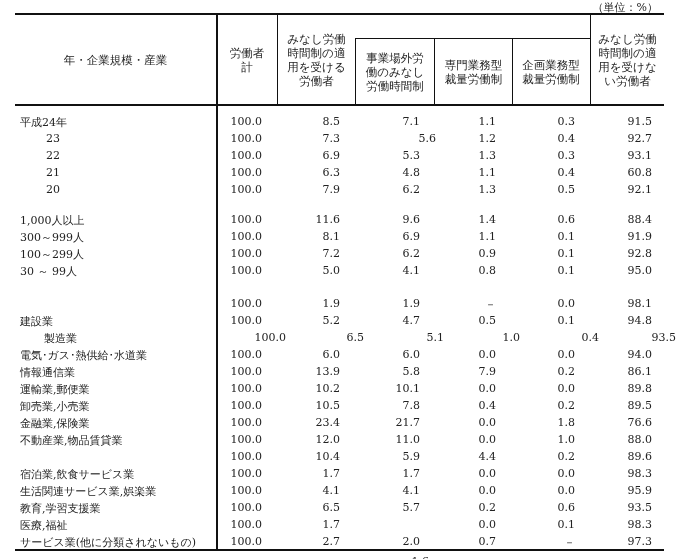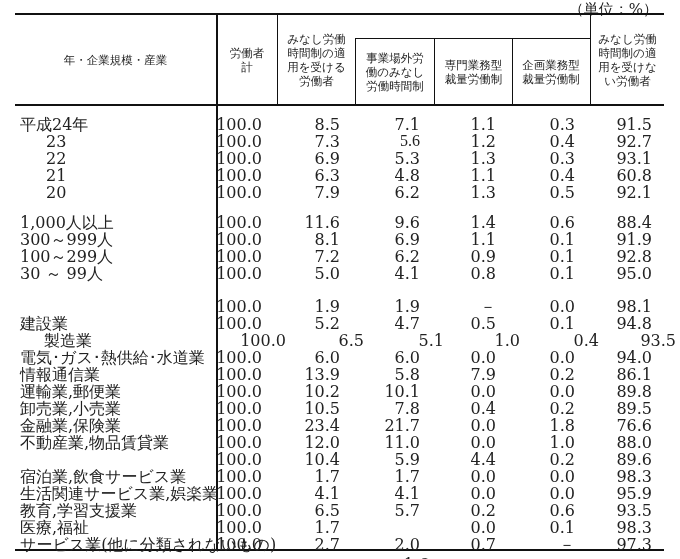--- a/index.html
+++ b/index.html
@@ -1,25 +1,25 @@
 <!DOCTYPE html>
 <html><head>
 <meta charset="utf-8">
 <style>
   html, body { margin:0; padding:0; background:#fff; }
   body { width:680px; height:559px; position:relative; overflow:hidden;
          font-family:"DejaVu Serif","Liberation Serif",serif; color:#222; }
-  .unit { position:absolute; right:22px; top:0px; font-size:15px; }
+  .unit { position:absolute; right:22px; top:0px; font-size:11px; }
   .tbl { position:absolute; left:15px; top:13px; width:649px; height:538px;
          border-top:2px solid #111; border-bottom:2px solid #111; box-sizing:border-box; }
   .vline { position:absolute; background:#111; width:1px; }
   .hline { position:absolute; background:#111; height:1px; }
   .hcell { position:absolute; display:flex; align-items:center; justify-content:center;
            text-align:center; font-size:11.5px; line-height:14px; }
-  .row { position:absolute; left:0; height:17px; width:649px; font-size:16px; }
+  .row { position:absolute; left:0; height:17px; width:649px; font-size:11px; }
   .row .label { position:absolute; left:5px; top:0; white-space:nowrap; }
   .row .num { position:absolute; top:0; text-align:right; white-space:nowrap;
               font-family:"DejaVu Serif","Liberation Serif",serif; }
 </style>
 </head>
 <body>
 
 <div class="unit">（単位：%）</div>
 
 <div class="tbl" id="tbl">
@@ -59,21 +59,21 @@
         <span class="num" style="right: 324px;">8.5</span>
         <span class="num" style="right: 244px;">7.1</span>
         <span class="num" style="right: 168px;">1.1</span>
         <span class="num" style="right: 89px;">0.3</span>
         <span class="num" style="right: 12px;">91.5</span>
       </div>
       <div class="row" style="top: 117px;">
         <span class="label" style="left: 31px;">23</span>
         <span class="num" style="right: 402px;">100.0</span>
         <span class="num" style="right: 324px;">7.3</span>
-        <span class="num" style="right: 244px; font-family: Liberation Serif, serif;">5.6</span>
+        <span class="num" style="right: 228px;">5.6</span>
         <span class="num" style="right: 168px;">1.2</span>
         <span class="num" style="right: 89px;">0.4</span>
         <span class="num" style="right: 12px;">92.7</span>
       </div>
       <div class="row" style="top: 134px;">
         <span class="label" style="left: 31px;">22</span>
         <span class="num" style="right: 402px;">100.0</span>
         <span class="num" style="right: 324px;">6.9</span>
         <span class="num" style="right: 244px;">5.3</span>
         <span class="num" style="right: 168px;">1.3</span>

